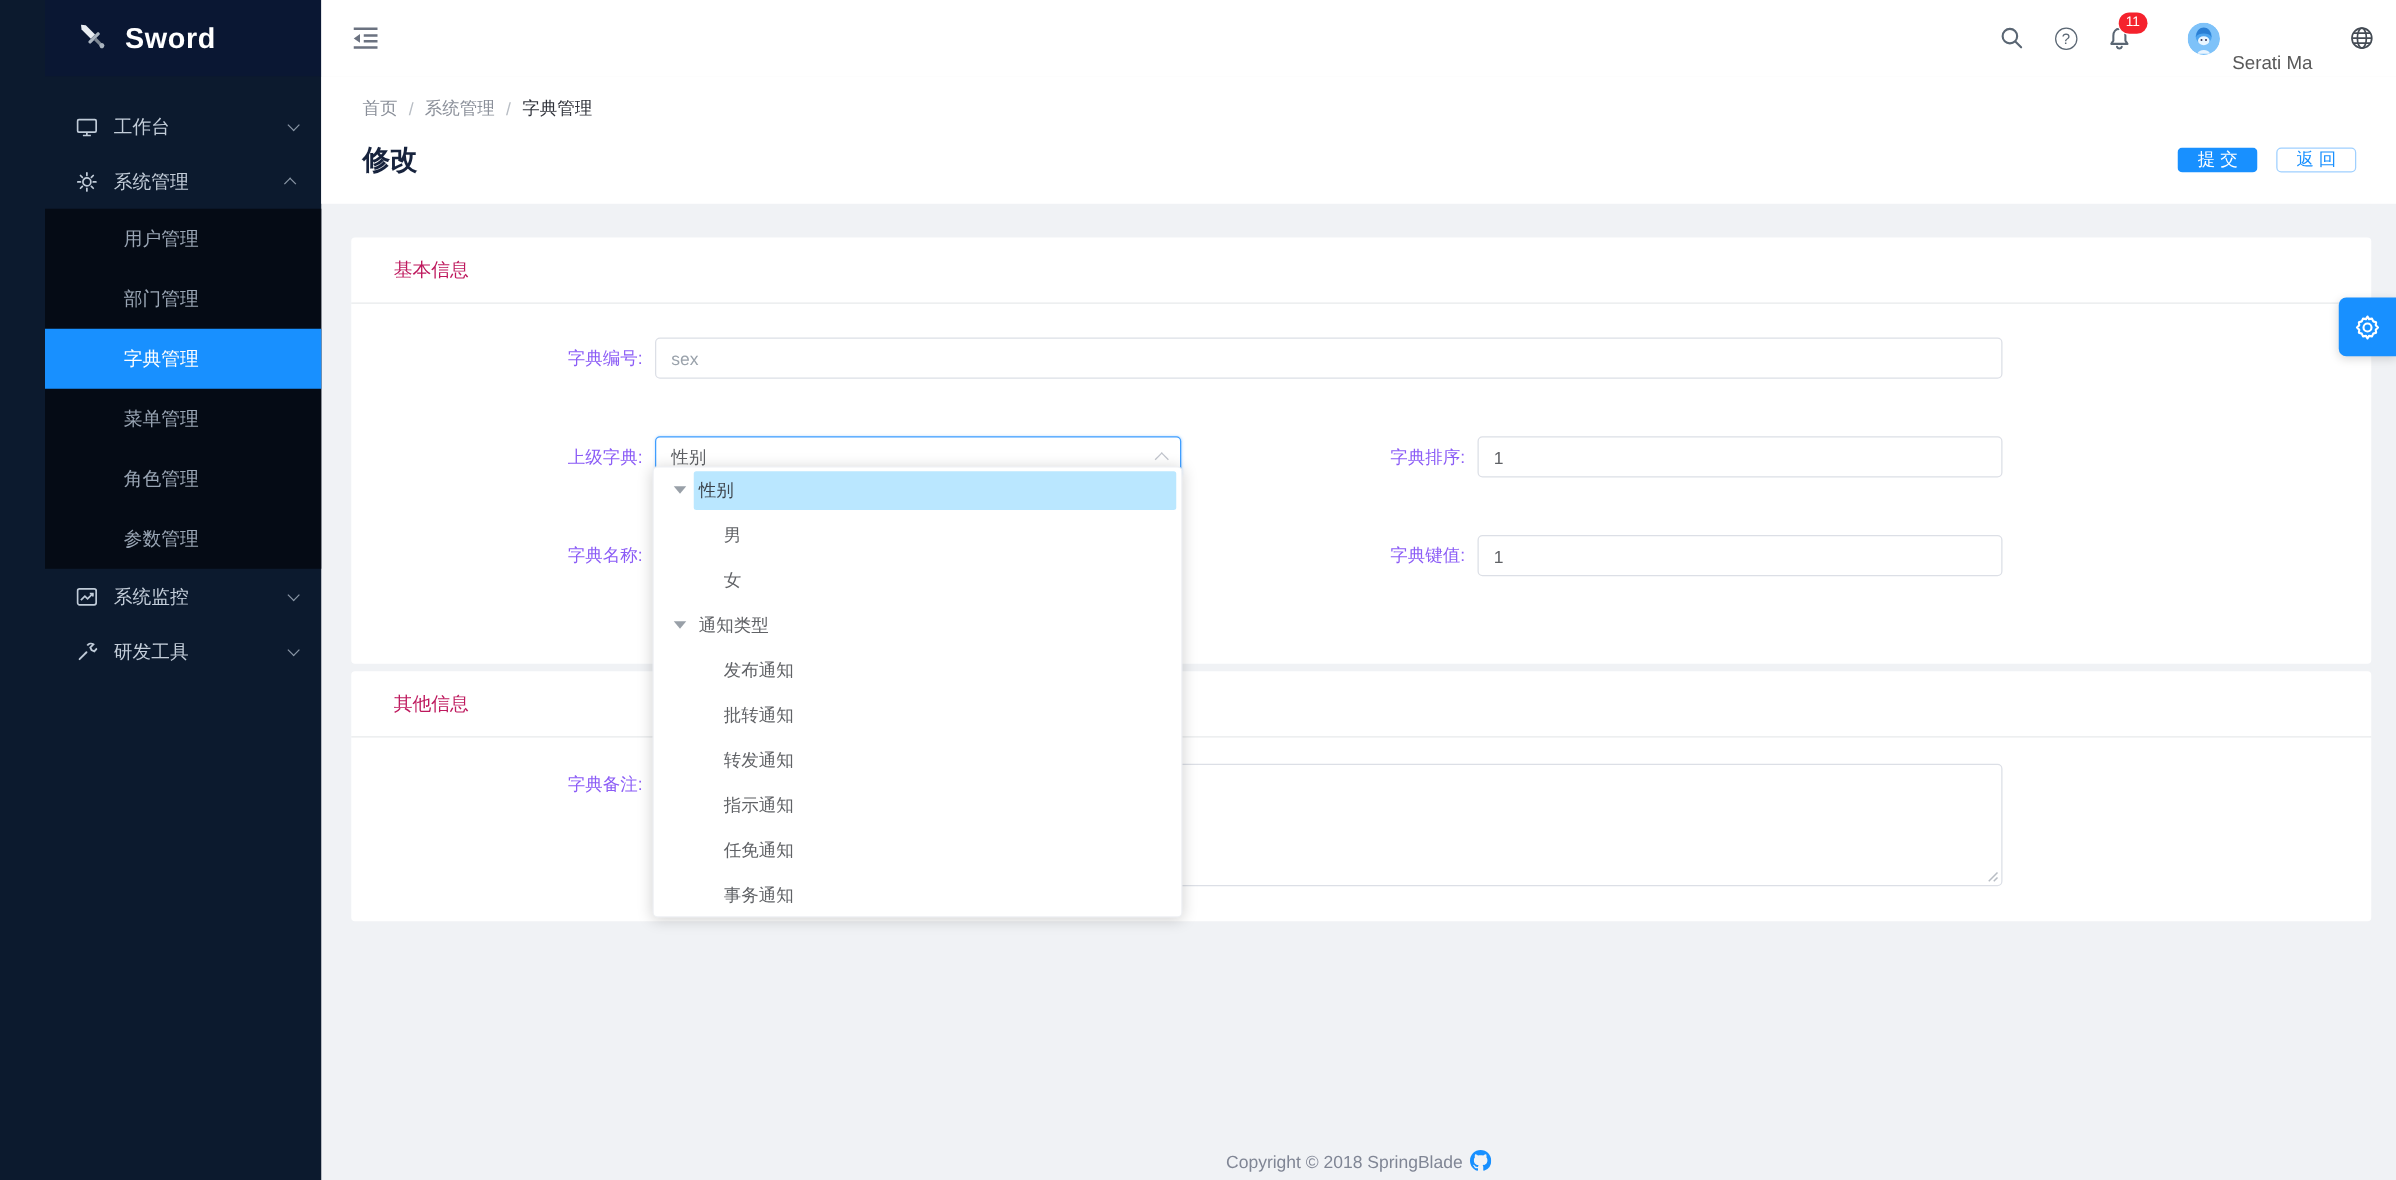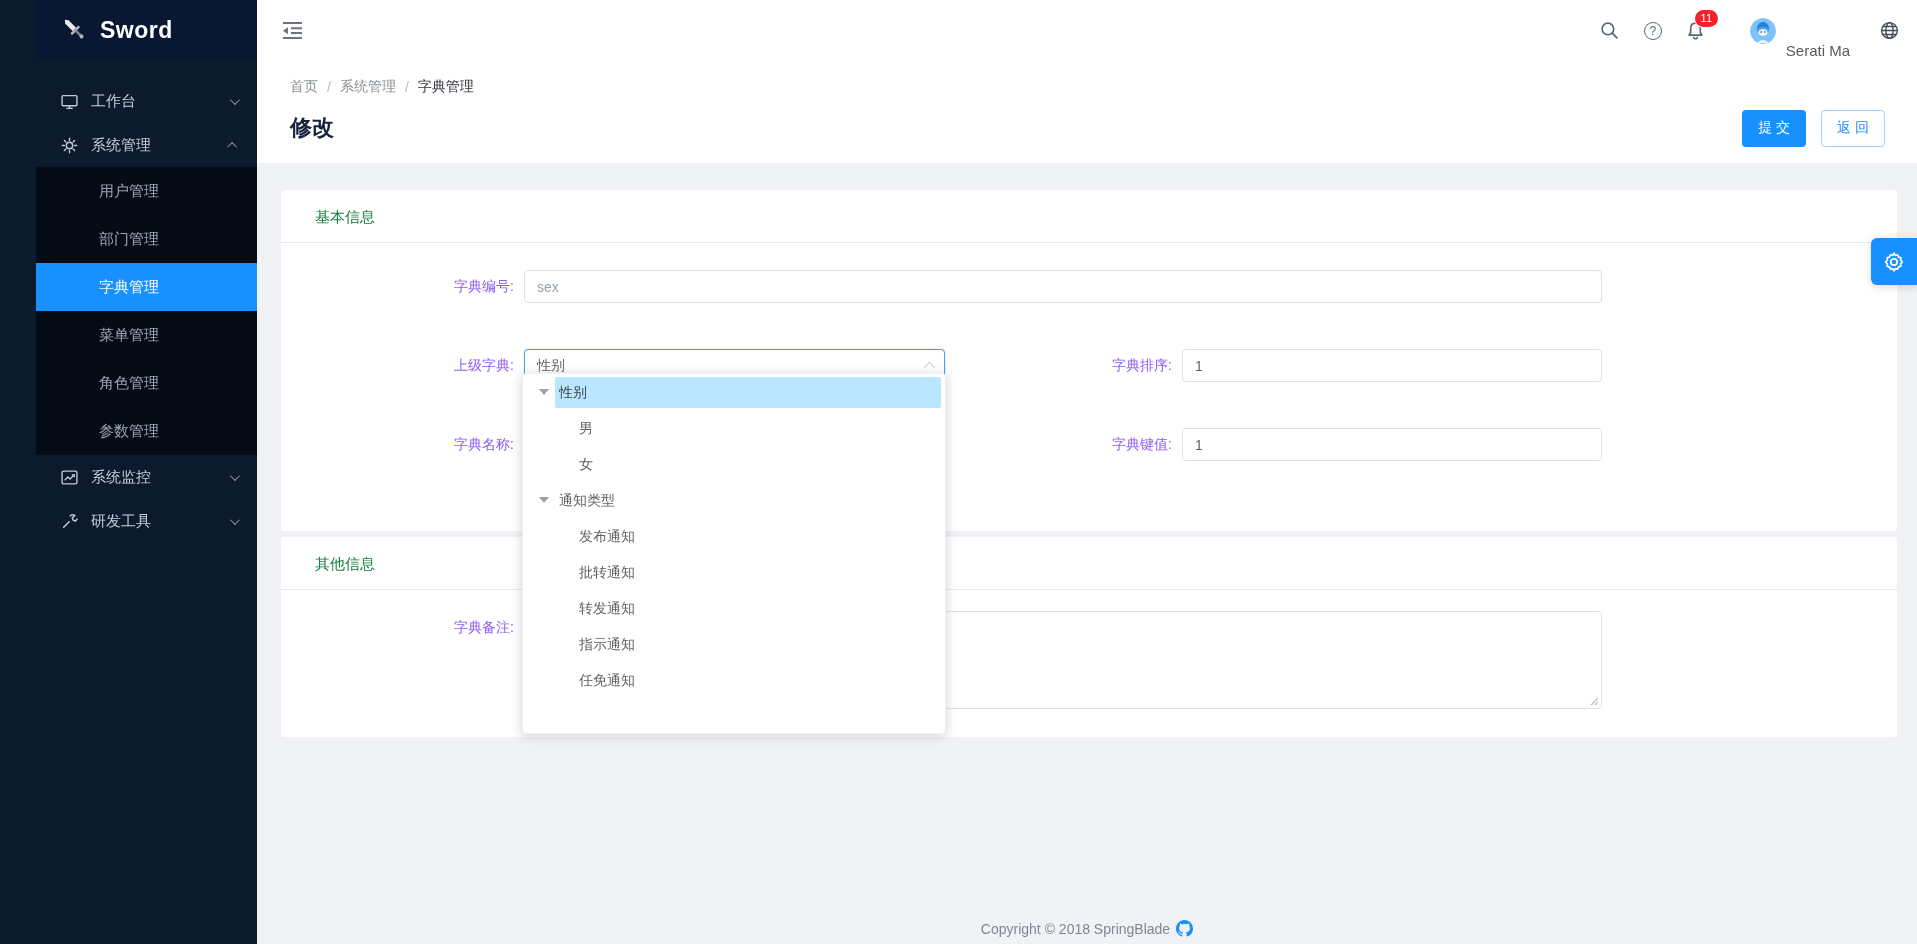--- a/index.html
+++ b/index.html
@@ -36,28 +36,28 @@
 
   
   .pageheader { background: #fff; padding: 16px 32px 21px 33px; flex-shrink: 0; }
   .breadcrumb { display: flex; align-items: center; font-size: 14px; color: #8a8f99; height: 20px; }
   .breadcrumb .sep { margin: 0 9px; color: #b8bdc4; }
   .crumb { cursor: pointer; }
   .crumb.last { color: #30333b; cursor: default; }
   .title-row { display: flex; align-items: center; margin-top: 17px; height: 28px; }
   .page-title { font-size: 22px; font-weight: 600; color: #17233d; }
   .btns { margin-left: auto; display: flex; }
-  .btn { height: 37px; padding: 0 15px; border-radius: 4px; font-size: 14px; display: flex; align-items: center; cursor: pointer; border: 1px solid transparent; }
+  .btn { height: 20px; padding: 0 15px; border-radius: 4px; font-size: 14px; display: flex; align-items: center; cursor: pointer; border: 1px solid transparent; }
   .btn-primary { background: #1890ff; color: #fff; }
   .btn-ghost { background: #fff; color: #1890ff; border-color: #9fd0ff; margin-left: 15px; }
 
   
   .content { flex: 1; position: relative; padding: 27px 20px 0 24px; overflow: hidden; }
   .card { background: #fff; border-radius: 3px; }
-  .card-header { height: 53px; line-height: 53px; padding-left: 34px; font-size: 15px; color: #15803d; border-bottom: 1px solid #e8eaec; }
+  .card-header { height: 53px; line-height: 53px; padding-left: 34px; font-size: 15px; color: #be185d; border-bottom: 1px solid #e8eaec; }
   .card-body { padding-top: 27px; padding-bottom: 70px; }
   .card2 { margin-top: 6px; }
   .card2 .card-body { padding-top: 21px; padding-bottom: 28px; }
 
   .form-row { display: flex; margin-top: 46px; }
   .form-row.first { margin-top: 0; }
   .form-item { display: flex; align-items: center; }
   .form-label { width: 243px; flex-shrink: 0; text-align: right; padding-right: 10px; color: #8b5cf6; font-size: 14px; }
   .form-label.right-col { width: 237px; }
   .ctl { height: 33px; border: 1px solid #dcdfe6; border-radius: 4px; background: #fff; font-size: 14px; color: #606266; padding: 0 12px; outline: none; font-family: inherit; }
@@ -331,20 +331,23 @@
     </div>
     <div class="tree-row lvl1">
       <span class="tree-label">转发通知</span>
     </div>
     <div class="tree-row lvl1">
       <span class="tree-label">指示通知</span>
     </div>
     <div class="tree-row lvl1">
       <span class="tree-label">任免通知</span>
     </div>
+    <div class="tree-row lvl1">
+      <span class="tree-label">事务通知</span>
+    </div>
   </div>
 
   <div class="fab-setting">
     <svg width="24" height="24" viewBox="0 0 24 24" fill="none" stroke="#fff" stroke-width="1.7" stroke-linejoin="round">
       <circle cx="12" cy="12" r="3.2"></circle>
       <path d="M12 3.2l1.2 2.1 2.4-.4 1 2.2 2.3.7-.3 2.4 1.8 1.8-1.8 1.8.3 2.4-2.3.7-1 2.2-2.4-.4L12 20.8l-1.2-2.1-2.4.4-1-2.2-2.3-.7.3-2.4L3.6 12l1.8-1.8-.3-2.4 2.3-.7 1-2.2 2.4.4z"></path>
     </svg>
   </div>
 
 </div>

